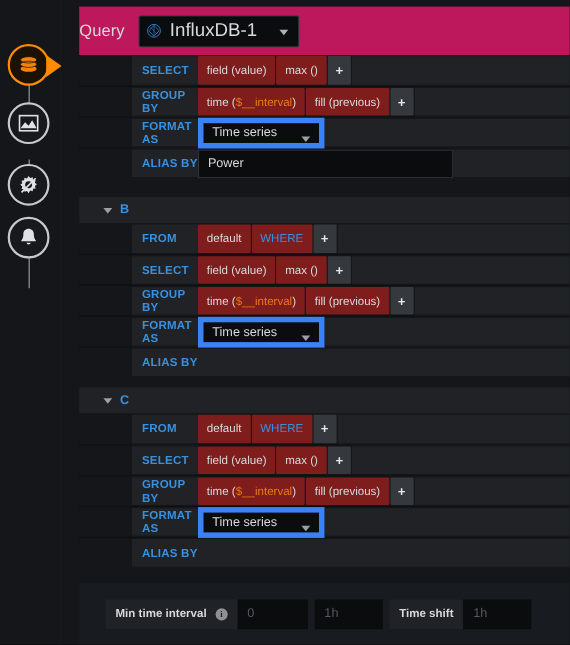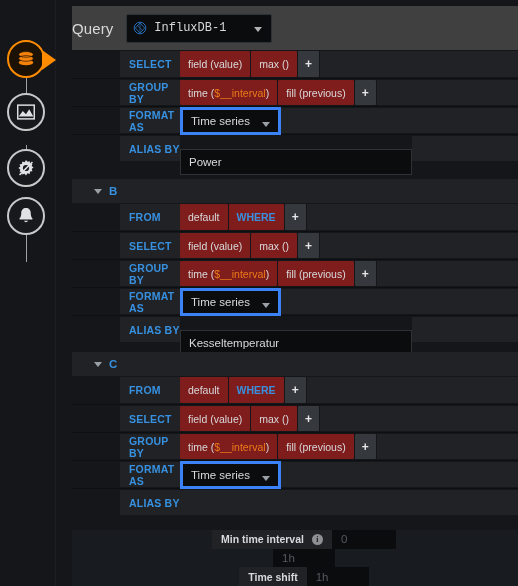--- a/index.html
+++ b/index.html
@@ -74,21 +74,21 @@
   }
 
   
   #query-header {
     position: absolute;
     left: 0; top: 0;
     height: 44px;
     width: 446px;
     display: flex;
     align-items: center;
-    background: #404040;
+    background: #be185d;
     z-index: 5;
   }
   #query-label {
     font-size: 15px;
     color: #d8d9da;
     margin-right: 13px;
     letter-spacing: .1px;
   }
   #datasource-picker {
     display: flex;
@@ -96,21 +96,21 @@
     width: 146px;
     height: 29px;
     background: #0b0c0e;
     border: 1px solid #2c3235;
     border-radius: 2px;
     box-sizing: border-box;
     padding: 0 6px;
     position: relative;
   }
   #ds-logo { flex: 0 0 auto; margin-right: 7px; display: flex; }
-  #ds-name { font-size: 12px; color: #d8d9da; font-family: Liberation Mono, monospace; }
+  #ds-name { font-size: 17px; color: #d8d9da; }
   .caret-down {
     position: absolute;
     right: 9px; top: 12px;
     width: 0; height: 0;
     border-left: 4px solid transparent;
     border-right: 4px solid transparent;
     border-top: 5px solid #b0b2b4;
   }
 
   
@@ -180,38 +180,38 @@
     color: #d8d9da;
     font-size: 10.5px;
     display: flex;
     align-items: center;
     justify-content: center;
     padding: 0 8px;
     margin: 1px 1px 1px 0;
     border-radius: 1px;
     white-space: nowrap;
   }
-  .seg.blue { color: #3791e0; font-weight: bold; }
+  .seg.blue { color: #3791e0; font-weight: normal; }
   .seg .var { color: #eb7b18; }
   .seg.plus {
     background: #35393d;
     color: #e6e7e8;
     font-size: 12px;
     padding: 0 7px;
     font-weight: bold;
   }
 
   .select-box {
     background: #0b0c0e;
-    border: 3px solid #3b82f6;
+    border: 5px solid #3b82f6;
     color: #d8d9da;
     font-size: 11.5px;
     display: flex;
     align-items: center;
-    padding: 0 28px 0 8px;
+    padding: 0 38px 0 8px;
     margin: 0;
     position: relative;
     box-sizing: border-box;
     height: 28px;
     min-width: 78px;
   }
   .select-box .caret-s {
     position: absolute;
     right: 8px; top: 12px;
     width: 0; height: 0;
@@ -222,21 +222,21 @@
 
   .alias-input {
     background: #0b0c0e;
     border: 1px solid #2c3235;
     color: #d8d9da;
     font-size: 11.5px;
     display: flex;
     align-items: center;
     padding: 0 8px;
     height: 26px;
-    margin: 14px 0;
+    margin: 1px 0;
     box-sizing: border-box;
     width: 232px;
   }
 
   
   #clipped-row {
     position: absolute;
     left: 0; top: 30px;
     width: 462px;
     height: 14px;
@@ -249,21 +249,20 @@
     position: absolute;
     left: 16px;
     top: 530px;
     width: 446px;
     height: 56px;
     background: #181b1f;
     box-sizing: border-box;
     display: flex;
     align-items: center;
     padding-left: 24px;
-    flex-direction: column;
   }
   .opt-group {
     display: flex;
     align-items: stretch;
     height: 27px;
     margin-right: 6px;
   }
   .opt-label {
     background: #202226;
     color: #d8d9da;
@@ -435,21 +434,20 @@
           <div class="lbl">FORMAT AS</div>
           <div class="select-box">
             <span>Time series</span>
             <span class="caret-s"></span>
           </div>
           <div class="filler"></div>
         </div>
 
         <div class="qrow">
           <div class="lbl">ALIAS BY</div>
-          <div class="alias-input">Kesseltemperatur</div>
           <div class="filler"></div>
         </div>
       </div>
 
       <div class="query-block" style="position:absolute;left:0;top:346px;width:462px;">
         <div class="query-head">
           <span class="tri"></span>
           <span class="qname">C</span>
         </div>
 

